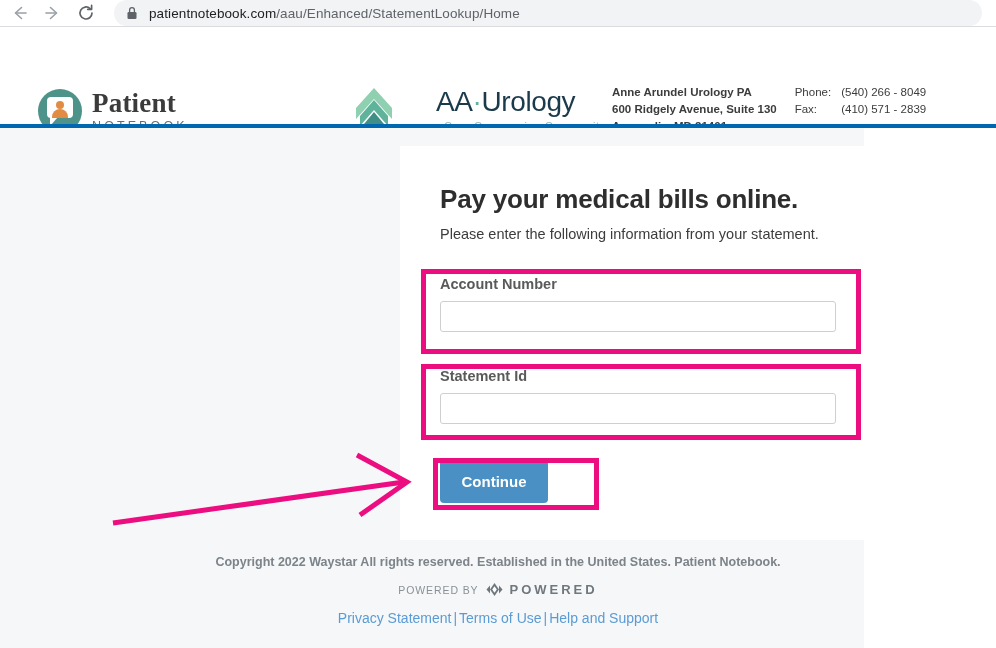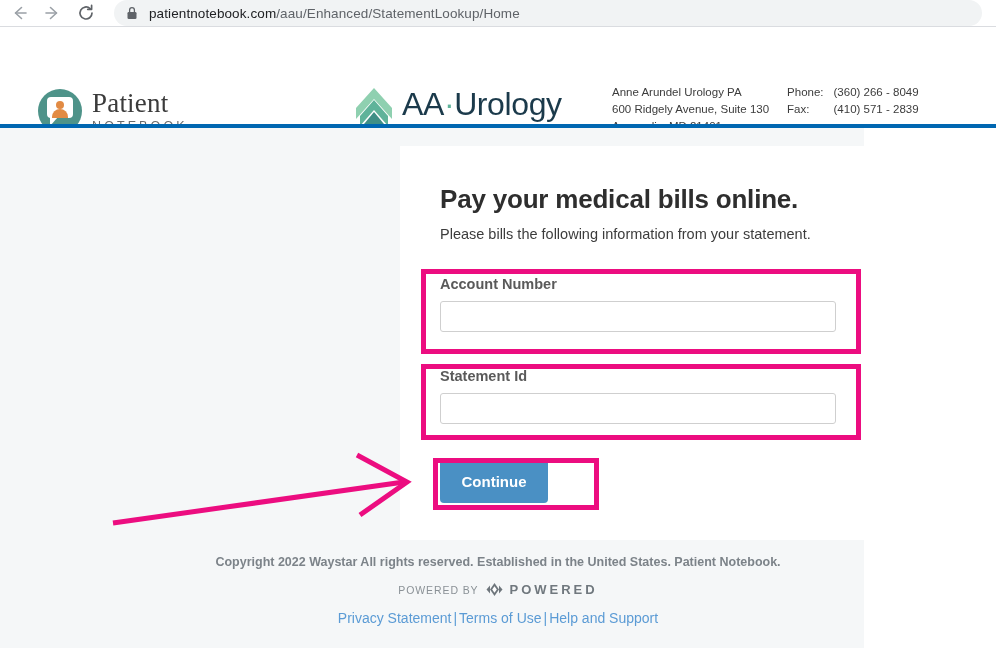--- a/index.html
+++ b/index.html
@@ -84,50 +84,51 @@
   }
   #pn-mark .person-body {
     position: absolute; left: 14px; top: 20px;
     width: 16px; height: 9px;
     background: #e28b43;
     border-radius: 8px 8px 0 0;
   }
   #pn-wordmark { line-height: 1; }
   #pn-title {
     font-family: "Liberation Serif", serif;
-    font-size: 27px; font-weight: normal; color: #3b3b3b;
+    font-size: 27px; font-weight: bold; color: #3b3b3b;
     letter-spacing: .2px;
   }
   #pn-sub {
     font-size: 12.5px; color: #6b6b6b;
     letter-spacing: 3.1px; margin-top: 3px;
   }
 
   #practice-logo {
     position: absolute; left: 352px; top: 52px;
     display: flex; align-items: flex-start; gap: 6px;
   }
   #aau-mark { width: 44px; height: 46px; }
   #aau-text { margin-top: 2px; }
   #aau-name {
-    font-size: 32px; color: #1b3a4b; line-height: 1;
+    font-size: 28px; color: #1b3a4b; line-height: 1;
     letter-spacing: -.4px;
+    margin-left: 34px;
   }
   #aau-name .dot { color: #5fb39a; }
   #aau-tag {
     font-size: 11px; color: #93b7b0;
     letter-spacing: .6px; margin-top: 4px; margin-left: 42px;
   }
 
   #practice-info {
     position: absolute; left: 612px; top: 50px;
     display: flex; gap: 18px;
     font-size: 11.5px; color: #3c3c3c; line-height: 17px;
   }
-  #practice-address { white-space: nowrap; }
+  #practice-address { white-space: nowrap; font-weight: bold; }
   #practice-contact { display: flex; gap: 10px; }
   #contact-labels { color: #3c3c3c; }
   #contact-values { color: #3c3c3c; }
 
   #header-rule {
     position: absolute; top: 124px; left: 0;
     width: 996px; height: 4px;
     background: #0067b1;
   }
 
@@ -290,35 +291,35 @@
       <div>Anne Arundel Urology PA</div>
       <div>600 Ridgely Avenue, Suite 130</div>
       <div>Annapolis, MD 21401</div>
     </div>
     <div id="practice-contact">
       <div id="contact-labels">
         <div>Phone:</div>
         <div>Fax:</div>
       </div>
       <div id="contact-values">
-        <div>(360) 266 - 8049</div>
+        <div>(540) 266 - 8049</div>
         <div>(410) 571 - 2839</div>
       </div>
     </div>
   </div>
 </div>
 
 <div id="header-rule"></div>
 
 <div id="page-body">
 
   <div id="content-card">
 
     <div id="form-heading">Pay your medical bills online.</div>
-    <div id="form-subheading">Please bills the following information from your statement.</div>
+    <div id="form-subheading">Please enter the following information from your statement.</div>
 
     <div class="field-group" id="field-account">
       <label class="field-label">Account Number</label>
       <input class="field-input" type="text" value="" style="">
     </div>
 
     <div class="field-group" id="field-statement">
       <label class="field-label">Statement Id</label>
       <input class="field-input" type="text" value="" style="">
     </div>

